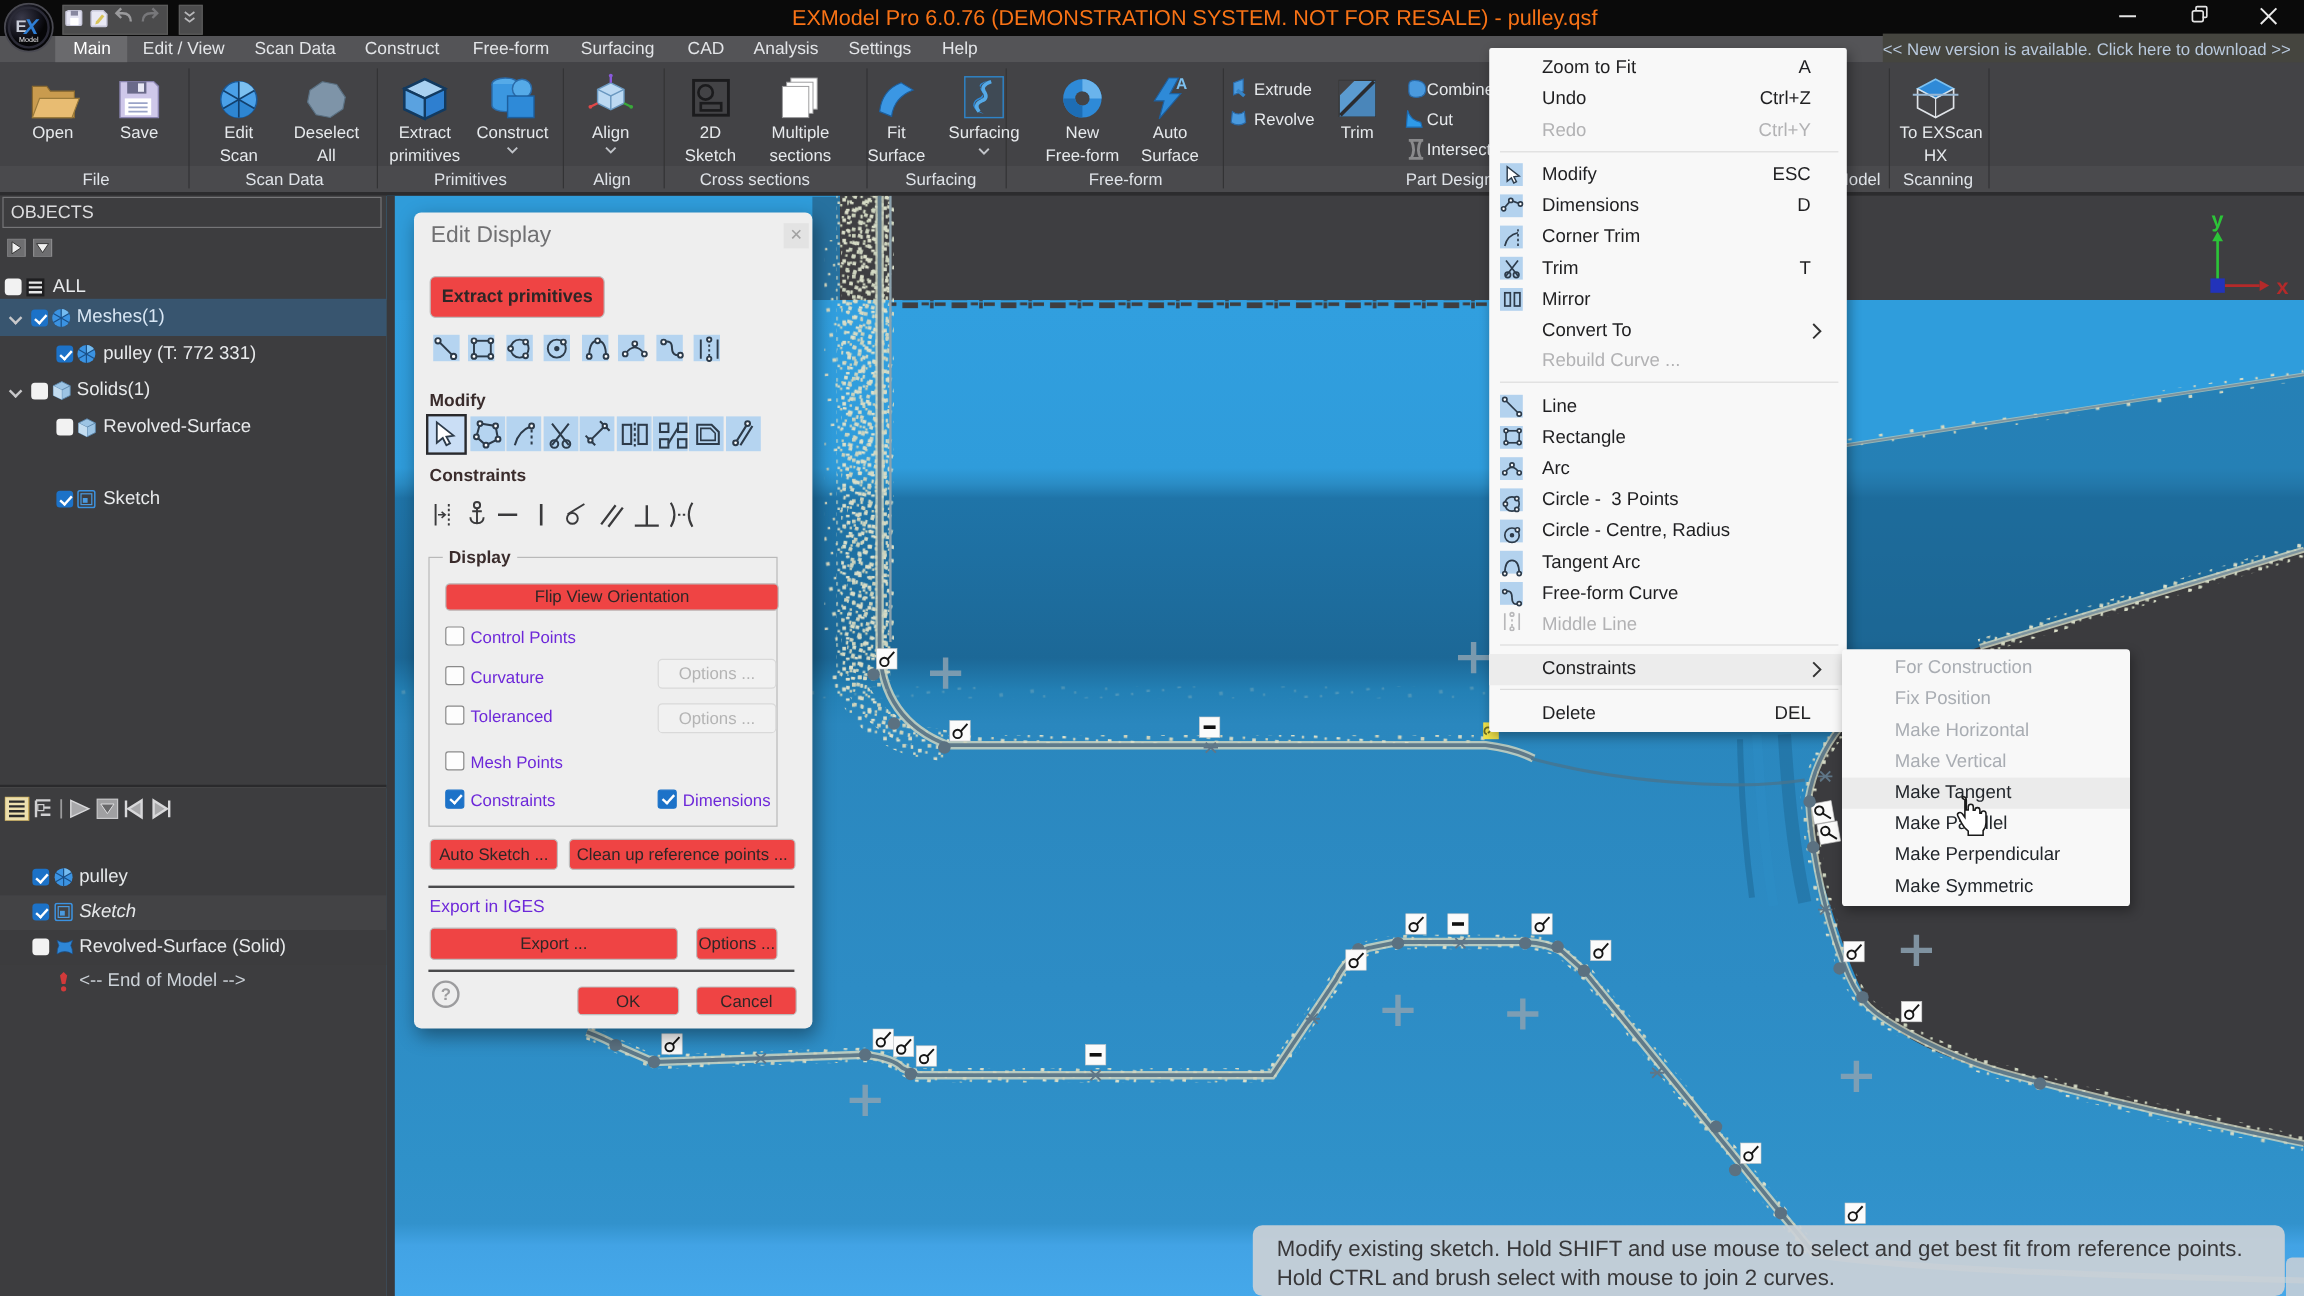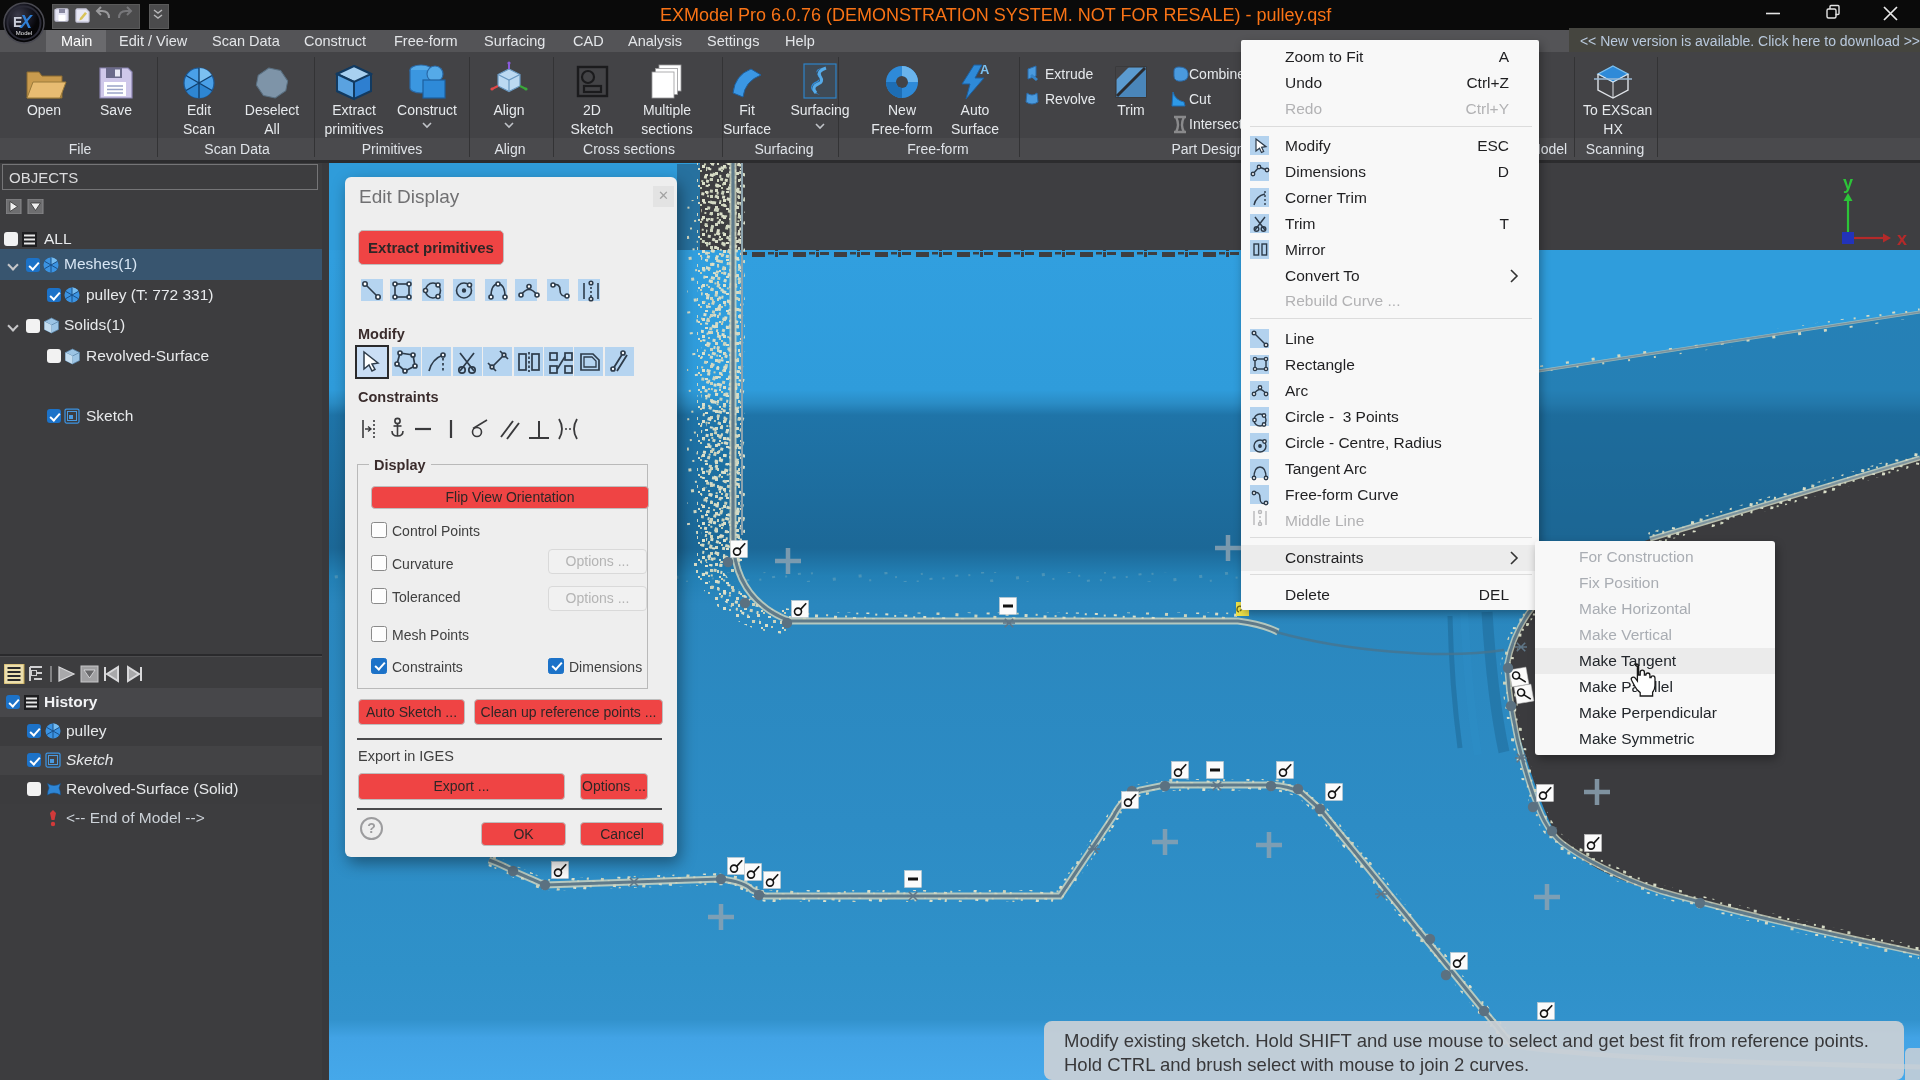--- a/index.html
+++ b/index.html
@@ -7,21 +7,21 @@
   .abs{position:absolute;}
   
   #titlebar{left:0;top:0;width:1920px;height:30px;background:#0a0a0a;}
   #title{left:660px;top:5px;width:600px;height:20px;color:#f97316;font-size:18px;text-align:center;white-space:nowrap;}
   #qat{left:52px;top:4px;width:86px;height:23px;background:#4b4b4c;border:1px solid #5a5a5a;}
   #qat2{left:149px;top:4px;width:18px;height:23px;background:#4b4b4c;border:1px solid #5a5a5a;}
   
   #menubar{left:0;top:30px;width:1920px;height:22px;background:#545457;}
   .mitem{top:33px;height:17px;color:#e3e5e8;font-size:14.5px;white-space:nowrap;}
   #maintab{left:46px;top:30px;width:60px;height:22px;background:#6a6a6d;}
-  #banner{left:1569px;top:28px;width:351px;height:26px;background:#45453f;color:#b9c9dd;font-size:14px;line-height:26px;text-align:right;white-space:nowrap;}
+  #banner{left:1569px;top:28px;width:351px;height:26px;background:#45453f;color:#b9c9dd;font-size:14px;line-height:26px;text-align:left;white-space:nowrap;}
   
   #ribbon{left:0;top:52px;width:1920px;height:86px;background:#434346;}
   #ribbonlabels{left:0;top:138px;width:1920px;height:22px;background:#4a4a4d;}
   #ribbonedge{left:0;top:160px;width:1920px;height:3px;background:#2c2c2e;}
   .rsep{top:57px;width:1px;height:100px;background:#333335;}
   .rlabel{top:141px;height:16px;font-size:14px;color:#dfe3e8;text-align:center;white-space:nowrap;}
   .ritem{top:101px;height:36px;font-size:14px;color:#e6e9ec;text-align:center;line-height:19px;white-space:nowrap;}
   .rsmall{height:14px;font-size:14px;color:#e6e9ec;text-align:left;white-space:nowrap;}
   
   #lpanel{left:0;top:163px;width:322px;height:917px;background:#3d3d3f;}
@@ -39,21 +39,21 @@
   
   #dlg{left:345px;top:177px;width:332px;height:680px;background:#eeeeee;border-radius:6px;
        box-shadow:3px 6px 16px rgba(0,0,0,.4);font-size:14px;color:#333;}
   .dbtn{position:absolute;background:#ef4444;border:1px solid #bdbdbd;border-radius:4px;color:#2f2626;
         text-align:center;font-size:14px;}
   .dbtn.dis{background:#f1f1f1;border-color:#d9d9d9;color:#b4b4b4;}
   .dlabel{position:absolute;font-weight:bold;color:#3a2c2c;font-size:14.5px;white-space:nowrap;}
   .dchk{position:absolute;width:14px;height:14px;border-radius:2.5px;background:#fdfdfd;border:1px solid #8a8a8a;}
   .dchk.on{background:#1c72c8;border-color:#1c72c8;}
   .dchk.on:after{content:"";position:absolute;left:4.5px;top:1px;width:4px;height:8px;border:solid #fff;border-width:0 2px 2px 0;transform:rotate(42deg);}
-  .dtext{position:absolute;font-size:14px;color:#404040;white-space:nowrap;}
+  .dtext{position:absolute;font-size:14px;color:#6d28d9;white-space:nowrap;}
   .tile{position:absolute;width:22px;height:22px;background:#b5d4f0;}
   
   #cmenu{left:1241px;top:40px;width:298px;height:570px;background:#f8f8f8;border-radius:2px;
          box-shadow:2px 4px 10px rgba(0,0,0,.33);font-size:15.5px;color:#1f1f21;}
   .mrow{position:absolute;left:0;width:298px;height:26px;line-height:26px;}
   .mrow .lab{position:absolute;left:44px;white-space:nowrap;}
   .mrow .sc{position:absolute;right:30px;white-space:nowrap;}
   .mrow.dis{color:#b2b2b4;}
   .msep{position:absolute;left:9px;width:282px;height:1px;background:#dcdcdc;}
   .mtile{position:absolute;left:9px;width:19px;height:19px;background:#b3d2ee;}
@@ -590,28 +590,20 @@
     <path d="M3.5,4 h13 M3.5,8 h13 M3.5,12 h13 M3.5,16 h13" stroke="#2a2a2a" stroke-width="2"></path>
     <path d="M26,3 h12 M26,3 v14 M30,9 h8 M30,15 h8" stroke="#d0d0d2" stroke-width="2" fill="none"></path>
     <rect x="27.5" y="6.5" width="5" height="5" fill="#3d3d3f" stroke="#d0d0d2"></rect>
     <line x1="47" y1="2" x2="47" y2="18" stroke="#9a9a9c" stroke-width="1.5"></line>
     <path d="M55,3 L70,10 L55,17 Z" fill="#a8a8aa" stroke="#d8d8da" stroke-width="1.2"></path>
     <rect x="77" y="2" width="17" height="16" fill="#a0a0a2" stroke="#c8c8ca"></rect>
     <path d="M80,6 L91,6 L85.5,14 Z" fill="#68686a" stroke="#e0e0e2" stroke-width="0.8"></path>
     <path d="M101,3 v14 M114,3 L103,10 L114,17 Z" stroke="#d8d8da" stroke-width="2" fill="#a8a8aa"></path>
     <path d="M137,3 v14 M124,3 L135,10 L124,17 Z" stroke="#d8d8da" stroke-width="2" fill="#a8a8aa"></path>
   </svg>
-  <div class="hrow abs" style="top:525px;background:#47474a;font-weight:bold;color:#f2f3f5">
-    <div class="chk on" style="left:6px;top:7px"></div>
-    <svg class="abs" style="left:23px;top:6px" width="17" height="17" viewBox="0 0 17 17">
-        <rect x="1" y="1" width="15" height="15" fill="#1e1e20"></rect>
-        <path d="M3,4.5 h11 M3,8.5 h11 M3,12.5 h11" stroke="#e8e8e8" stroke-width="2"></path>
-      </svg>
-    <span style="left:44px">History</span>
-  </div>
   <div class="hrow abs" style="top:554px;background:#3c3c3e">
     <div class="chk on" style="left:27px;top:7px"></div>
     <svg class="abs" style="left:45px;top:6px" width="16" height="16" viewBox="0 0 32 32">
         <circle cx="16" cy="16" r="15" fill="#3b93e2"></circle>
         <path d="M16,16 L16,1 A15,15 0 0 1 29,8.5 z" fill="#74bbf0"></path>
         <path d="M16,1 v30 M3,8.5 l26,15 M29,8.5 l-26,15" stroke="#1a5088" stroke-width="2" fill="none"></path>
       </svg>
     <span style="left:66px">pulley</span>
   </div>
   <div class="hrow abs" style="top:583px;background:#434345;font-style:italic">

